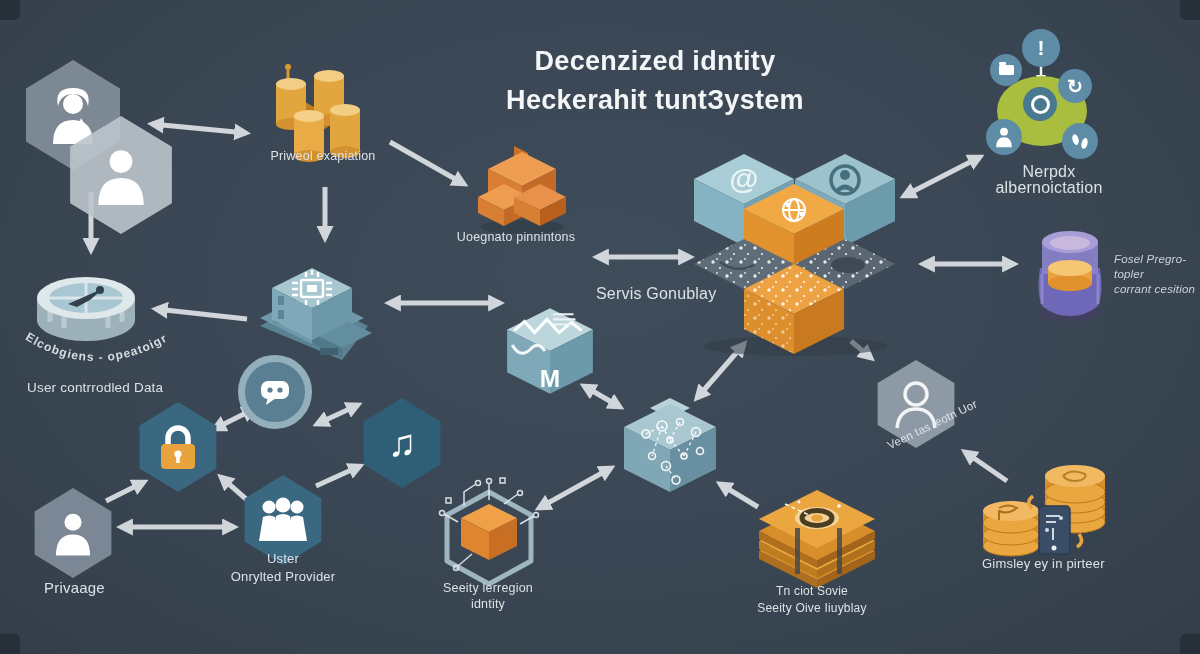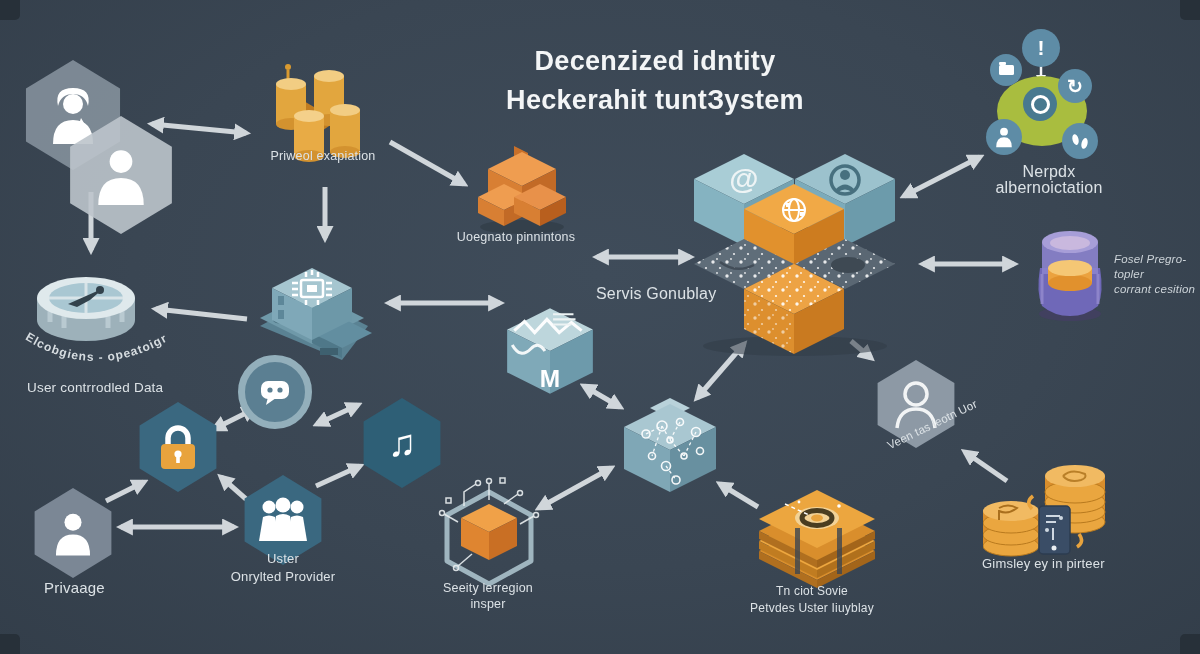--- a/index.html
+++ b/index.html
@@ -355,21 +355,21 @@
       <path d="M28 48 L14 40"></path>
         <circle cx="12" cy="39" r="2.5"></circle>
       <path d="M42 80 L28 92"></path>
         <circle cx="26" cy="94" r="2.5"></circle>
       <rect x="70" y="4" width="5" height="5"></rect>
         <rect x="16" y="24" width="5" height="5"></rect>
     </g>
   </svg>
   <div class="lbl" style="left:428px;top:580px;width:120px;font-size:12.5px">
     <div>Seeity lerregion</div>
-    <div>insper</div>
+    <div>idntity</div>
   </div>
 
   <svg class="abs" style="left:755px;top:488px" width="124" height="100" viewBox="0 0 124 100">
     <g>
       <polygon points="62,34 120,63 62,92 4,63" fill="#d98e2c"></polygon>
         <polygon points="4,63 62,92 62,100 4,71" fill="#b06f1f"></polygon>
         <polygon points="120,63 62,92 62,100 120,71" fill="#a3651a"></polygon>
       <polygon points="62,24 120,53 62,82 4,53" fill="#eca63f"></polygon>
         <polygon points="4,53 62,82 62,90 4,61" fill="#c07c21"></polygon>
         <polygon points="120,53 62,82 62,90 120,61" fill="#b0701c"></polygon>
@@ -384,21 +384,21 @@
       <ellipse cx="62" cy="30" rx="22" ry="11" fill="#f2d296"></ellipse>
       <ellipse cx="62" cy="30" rx="15" ry="7.5" fill="none" stroke="#4a3d20" stroke-width="5"></ellipse>
       <ellipse cx="62" cy="30" rx="6" ry="3.5" fill="#e8a33d"></ellipse>
       <circle cx="84" cy="18" r="1.8" fill="#fff"></circle>
         <circle cx="44" cy="14" r="1.4" fill="#fff"></circle>
       <path d="M30 16 L54 27" stroke="#fff" stroke-width="1.5" stroke-dasharray="4,3"></path>
     </g>
   </svg>
   <div class="lbl" style="left:722px;top:583px;width:180px;font-size:12px;line-height:17px">
     <div>Tn ciot Sovie</div>
-    <div>Petvdes Uster Iiuyblay</div>
+    <div>Seeity Oive Iiuyblay</div>
   </div>
 
   <div class="hex" style="left:876px;top:360px;width:80px;height:88px;background:#8d99a5">
     <svg width="46" height="52" viewBox="0 0 46 52">
       <circle cx="23" cy="16" r="11" fill="none" stroke="#f2f4f5" stroke-width="3.5"></circle>
       <path d="M4 50 Q6 31 23 31 Q40 31 42 50" fill="none" stroke="#f2f4f5" stroke-width="3.5"></path>
     </svg>
   </div>
   <div class="lbl left" style="left:888px;top:438px;width:120px;font-size:11.5px;transform:rotate(-26deg);transform-origin:left center">Veen tas leotn Uor</div>
 

